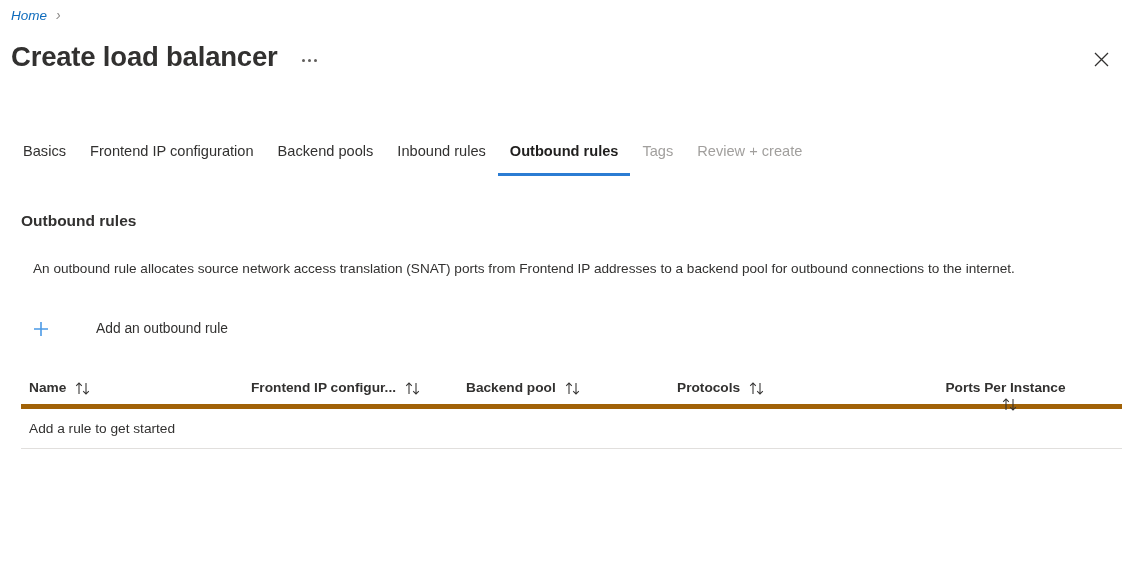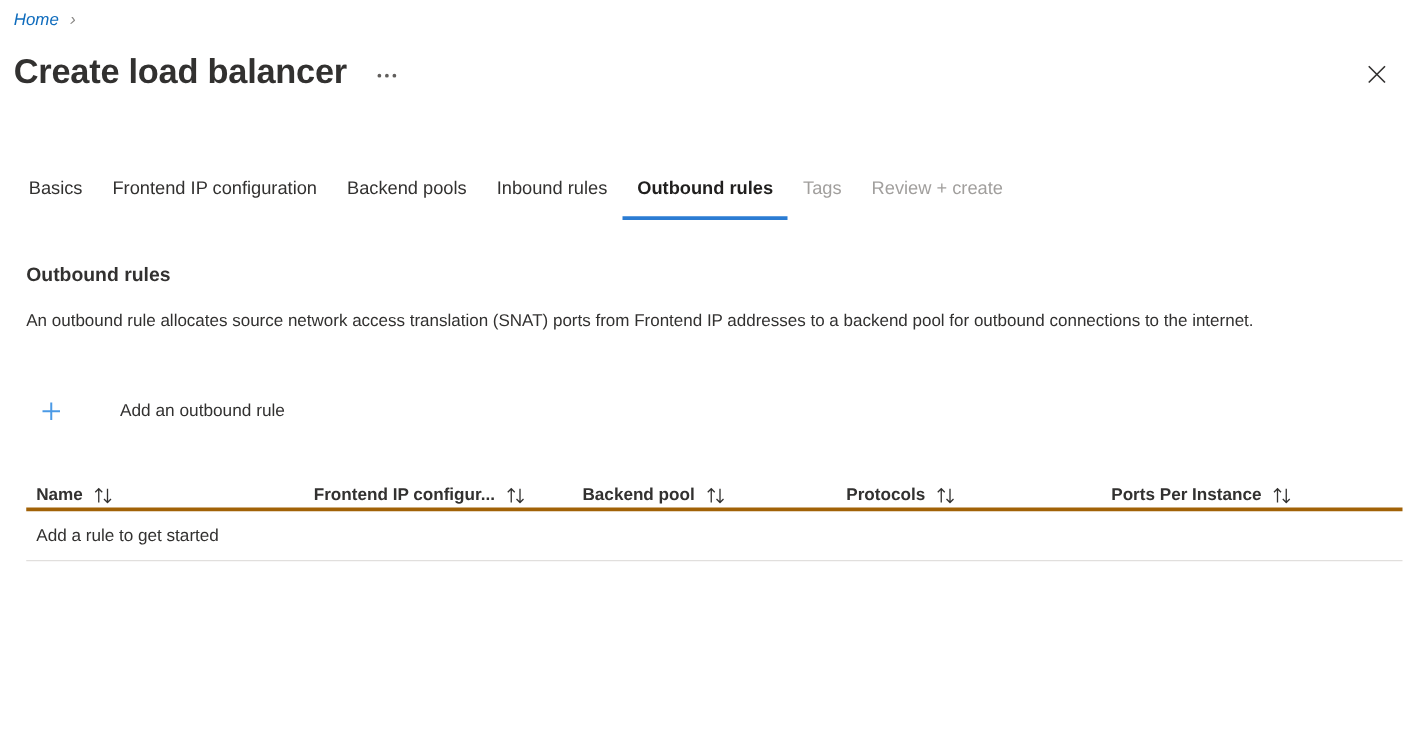--- a/index.html
+++ b/index.html
@@ -160,21 +160,21 @@
     margin: 0;
   }
   .section-desc {
     position: absolute;
     left: 21px;
     top: 246px;
     width: 1090px;
     font-size: 13.6px;
     line-height: 22.5px;
     color: #323130;
-    margin: 0;
+    margin: 12px;
   }
 
   .add-link {
     position: absolute;
     left: 30px;
     top: 318px;
     display: flex;
     align-items: center;
     cursor: pointer;
     background: transparent;
@@ -200,23 +200,23 @@
 
   
   .rules-table {
     position: absolute;
     left: 21px;
     top: 378px;
     width: 1101px;
   }
   .table-header {
     display: flex;
-    align-items: flex-end;
+    align-items: flex-start;
     height: 31px;
-    border-bottom: 3px solid #a16207;
+    border-bottom: 5px solid #a16207;
   }
   .th {
     display: flex;
     align-items: center;
     font-size: 13.7px;
     font-weight: 600;
     color: #323130;
     line-height: 20px;
     white-space: nowrap;
     cursor: pointer;
@@ -232,21 +232,21 @@
     display: inline-flex;
     align-items: center;
     color: #323130;
   }
   .sort-icon svg { display: block; }
 
   .col-name          { width: 222px; }
   .col-frontend      { width: 215px; }
   .col-backendpool   { width: 211px; }
   .col-protocols     { width: 212px; }
-  .col-ports         { width: 241px; }
+  .col-ports         { width: 241px; flex-direction: column; }
 
   .table-empty-row {
     display: flex;
     align-items: center;
     height: 40px;
     border-bottom: 1px solid #e1dfdd;
     padding-left: 8px;
   }
   .table-empty-row .empty-text {
     font-size: 13.7px;

